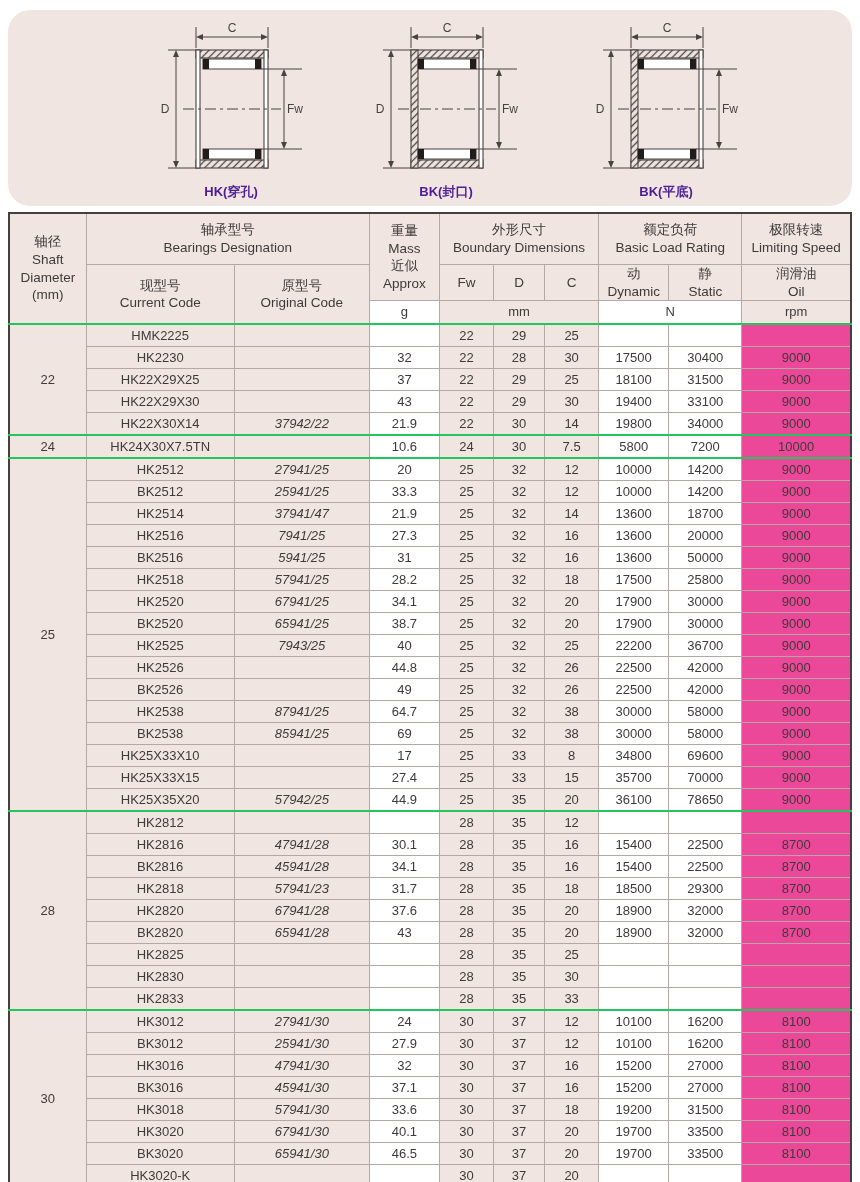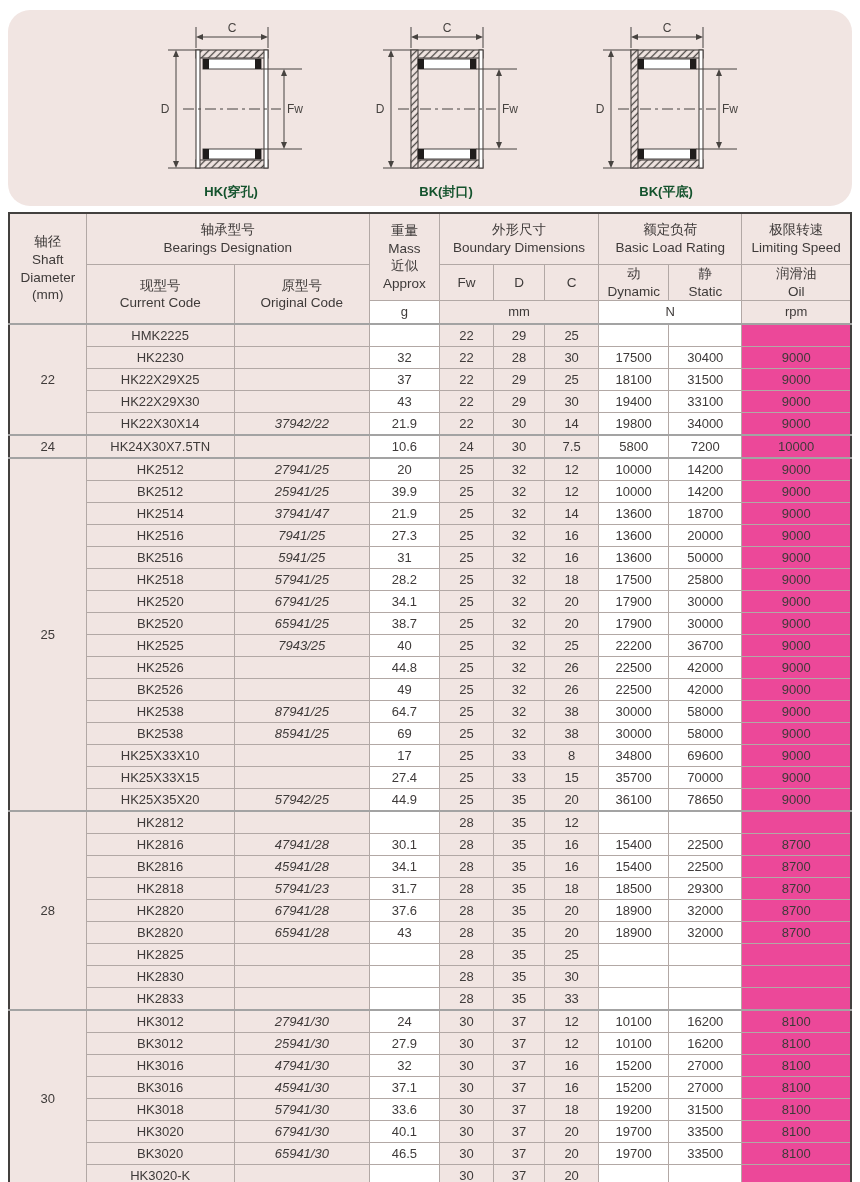--- a/index.html
+++ b/index.html
@@ -11,21 +11,21 @@
   
   .banner{
     position:absolute;left:8px;top:10px;width:844px;height:196px;
     background:#f1e5e2;border-radius:22px;
   }
   .diagram{position:absolute;top:12px;width:150px;}
   .diagram.d0{left:148px}
   .diagram.d1{left:363px}
   .diagram.d2{left:583px}
   .diagram svg{display:block}
-  .caption{text-align:center;font-size:13px;font-weight:bold;margin-top:1px;color:#14532d;}
+  .caption{text-align:center;font-size:13px;font-weight:bold;margin-top:1px;color:#4c1d95;}
 
   
   table.spec{
     position:absolute;left:8px;top:212px;width:844px;
     border-collapse:collapse;table-layout:fixed;
     border:2px solid #43403e;
   }
   .spec th,.spec td{
     border:1px solid #b2a8a5;padding:0;text-align:center;vertical-align:middle;
     font-weight:normal;overflow:hidden;white-space:nowrap;
@@ -38,21 +38,21 @@
   .u-g,.u-n{background:#ffffff !important;}
   .u-mm,.u-rpm{background:#f1e5e2;margin-left:12px;}
   .spec tbody td{height:21px;font-size:13px;}
   .c-dia{background:#f1e5e2;font-size:14px;}
   .c-cur{background:#f1e5e2;text-align:left;padding-left:15px;}
   .c-org{background:#f1e5e2;font-style:italic;}
   .c-mass{background:#ffffff;}
   .c-dim{background:#f1e5e2;}
   .c-load{background:#ffffff;}
   .c-speed{background:#ec4899;}
-  .spec tbody tr.group-first td{border-top:2px solid #a3a3a3;text-align:center;}
+  .spec tbody tr.group-first td{border-top:2px solid #22c55e;text-align:center;}
 </style>
 </head>
 <body>
 
 <div class="banner">
   <div class="diagram d0">
       <svg width="150" height="160" viewBox="0 0 150 160">
         <defs>
           <pattern id="hatch0" patternUnits="userSpaceOnUse" width="5" height="5" patternTransform="rotate(45)">
             <rect width="5" height="5" fill="#f1e5e2"></rect>
@@ -326,21 +326,21 @@
         <td class="c-dim">25</td>
         <td class="c-dim">32</td>
         <td class="c-dim">12</td>
         <td class="c-load">10000</td>
         <td class="c-load">14200</td>
         <td class="c-speed">9000</td>
       </tr>
       <tr>
         <td class="c-cur">BK2512</td>
         <td class="c-org">25941/25</td>
-        <td class="c-mass">39.9</td>
+        <td class="c-mass">33.3</td>
         <td class="c-dim">25</td>
         <td class="c-dim">32</td>
         <td class="c-dim">12</td>
         <td class="c-load">10000</td>
         <td class="c-load">14200</td>
         <td class="c-speed">9000</td>
       </tr>
       <tr>
         <td class="c-cur">HK2514</td>
         <td class="c-org">37941/47</td>

